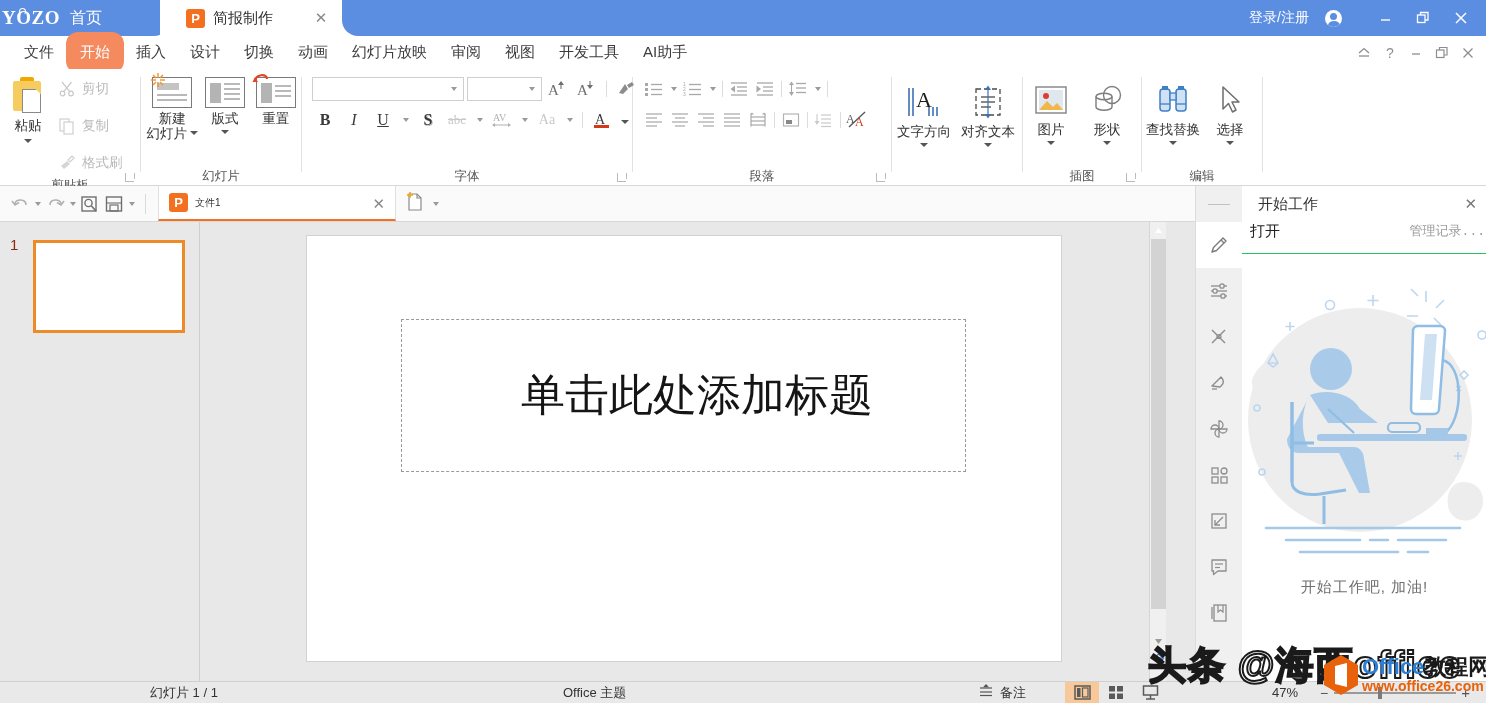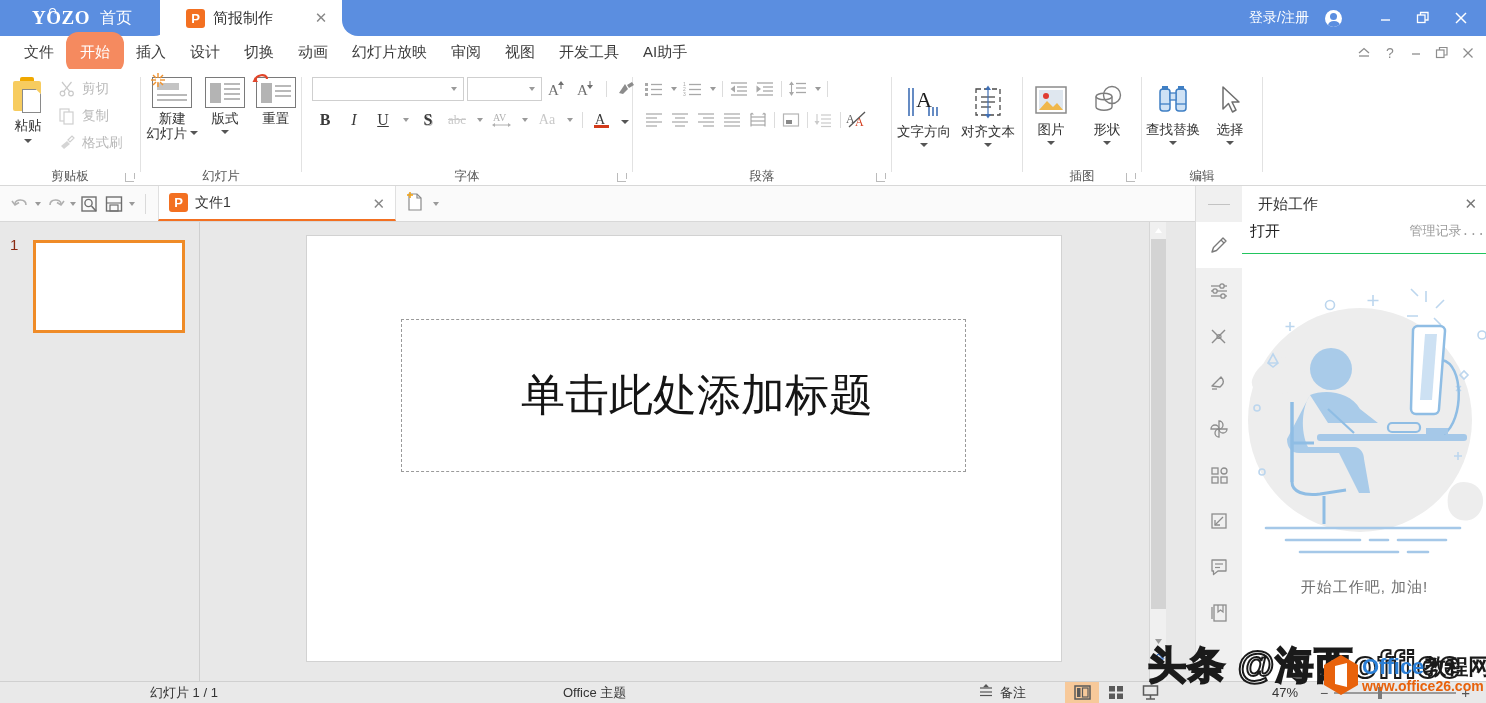--- a/index.html
+++ b/index.html
@@ -13,23 +13,22 @@
   .app { position: relative; width: 1486px; height: 703px; }
 
   
   .titlebar {
     position: absolute; top: 0; left: 0; width: 1486px; height: 36px;
     background: #5b8ee0;
     display: flex; align-items: flex-end;
   }
   .home-tab {
     position: relative; height: 36px; width: 140px;
-    display: flex; align-items: center; padding-left: 13px;
+    display: flex; align-items: center; padding-left: 2px;
     color: #ffffff;
-    margin-left: 19px;
   }
   .home-tab .logo {
     font-family: "Liberation Serif", "DejaVu Serif", serif;
     font-size: 19px; font-weight: bold; letter-spacing: .5px;
     position: relative;
   }
   .home-tab .logo .dot {
     position: absolute; left: 17px; top: 1px; width: 7px; height: 7px;
     border: 1.5px solid #ffffff; border-radius: 50%;
     border-bottom-color: transparent;
@@ -139,21 +138,21 @@
   .clip-body { position:absolute; left:2px; top:4px; width:28px; height:30px;
                background:#f7cc5f; border-radius:2px;}
   .clip-page { position:absolute; left:11px; top:12px; width:19px; height:24px;
                background:#fff; border:1.3px solid #8a8a8a;
                clip-path: polygon(0 0, 72% 0, 100% 22%, 100% 100%, 0 100%);}
   .btn-label { font-size: 13.5px; color: #333; margin-top: 2px; }
   .caret { width:0;height:0;border-left:4px solid transparent;border-right:4px solid transparent;
            border-top:4px solid #555; margin-top:4px;}
   .caret.inline { display:inline-block; margin:0 0 2px 3px; vertical-align: middle;}
   .clip-small-col { display:flex; flex-direction:column; justify-content:center;
-                    gap: 3px; padding-top: 2px; }
+                    gap: 13px; padding-top: 2px; }
   .small-item { display:flex; align-items:center; gap:6px; height:24px; padding-left:2px;}
   .small-item .lbl { font-size: 13.5px; color: #b9b9b9; }
   .sico { width: 18px; height: 18px; position: relative; flex:0 0 auto;}
 
   
   .g-slide { width: 160px; }
   .sbig { width: 52px; display:flex; flex-direction:column; align-items:center; padding-top:2px;}
   .sbig.wide { width: 56px; }
   .slide-ico { width: 40px; height: 31px; border:1.6px solid #7a7a7a; background:#fff;
                position: relative; }
@@ -202,21 +201,21 @@
   .qbtn { width: 24px; height: 24px; display:flex; align-items:center; justify-content:center;
           color:#7a7a7a; }
   .qcaret { width:11px;height:24px;display:flex;align-items:center;justify-content:center;}
   .qdiv { width:1px;height:20px;background:#dadada; margin:0 8px; }
   .filetab {
     position: relative; height: 35px; width: 238px; background:#ffffff;
     border-left:1px solid #e0e0e0; border-right:1px solid #e0e0e0;
     border-bottom: 2px solid #f37021;
     display:flex; align-items:center; padding-left:10px; margin-left:4px;
   }
-  .filetab .fname { font-size:14px; color:#333; margin-left:7px;}
+  .filetab .fname { font-size:10px; color:#333; margin-left:7px;}
   .filetab .fclose { position:absolute; right:10px; top:9px; font-size:15px; color:#888;}
   .newdoc { width: 26px; height:26px; position:relative; margin-left:8px;}
 
   
   .main {
     position: absolute; top: 222px; left: 0; width: 1486px; height: 459px;
     background: #e8e8e8;
   }
   .thumbs {
     position:absolute; left:0; top:0; width: 200px; height: 459px;

